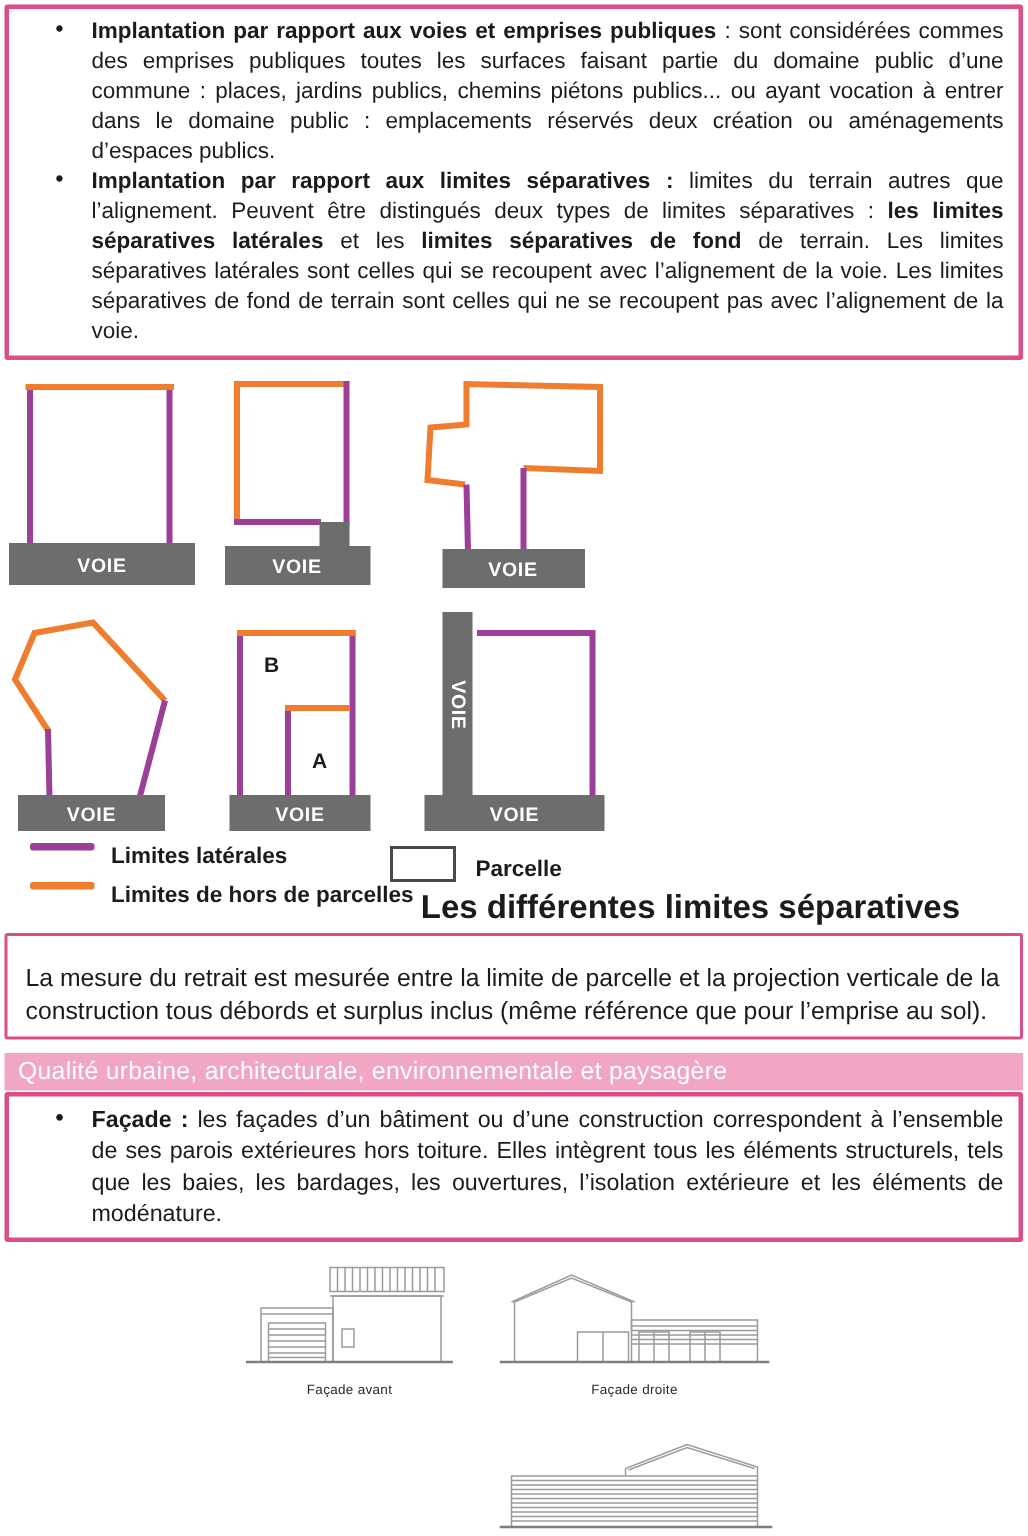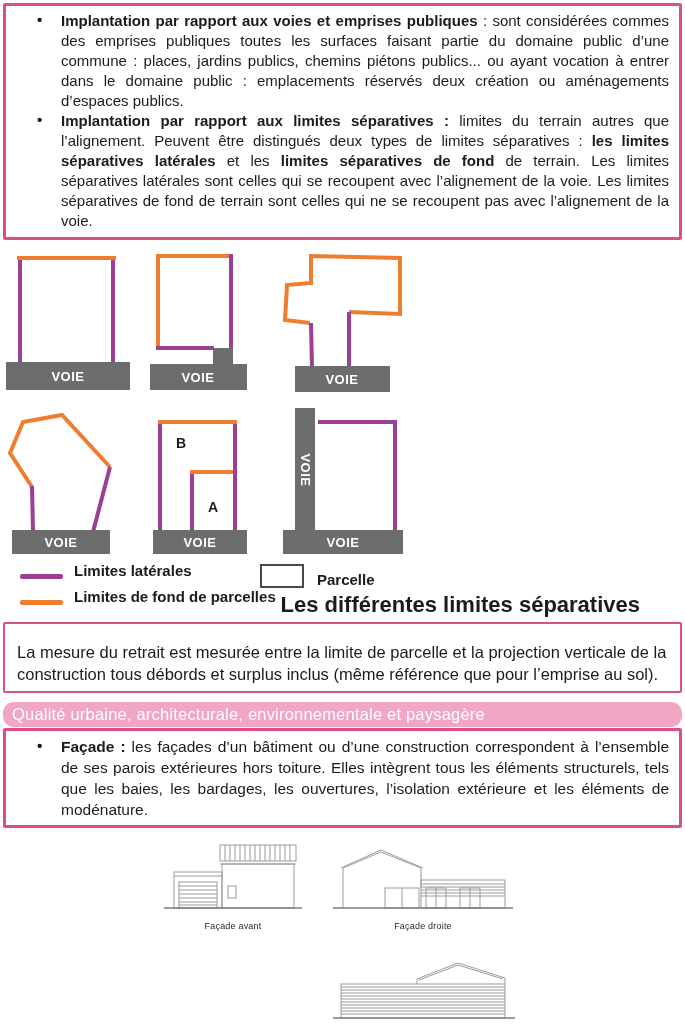--- a/index.html
+++ b/index.html
@@ -17,37 +17,37 @@
   .box1{margin-top:3px;padding:5px 10px 6px 6px;font-size:15px;line-height:20px;}
   .box3{padding:5px 10px 5px 6px;font-size:15.5px;line-height:21px;}
   .li{position:relative;padding-left:49px;text-align:justify;}
   .li .bullet{position:absolute;left:25px;top:-1px;font-weight:bold;}
   .b{font-weight:bold;}
 
   
   .figure{position:relative;height:360px;margin-top:12px;}
   .figure svg.diagrams{position:absolute;left:0;top:0;}
   .legend{position:absolute;left:20px;top:310px;}
-  .legend-row{display:flex;align-items:flex-end;margin-bottom:9px;}
+  .legend-row{display:flex;align-items:flex-start;margin-bottom:9px;}
   .swatch-line{width:43px;height:5px;border-radius:2px;margin-right:11px;flex:0 0 auto;}
   .swatch-purple{background:#9c3f97;}
   .swatch-orange{background:#ee7d30;}
   .legend-label{font-weight:bold;font-size:15px;white-space:nowrap;}
   .legend-parcelle{position:absolute;left:260px;top:312px;display:flex;align-items:flex-end;}
   .swatch-rect{width:40px;height:20px;background:#fff;border:2px solid #4a4a4a;margin-right:13px;flex:0 0 auto;}
   .fig-caption{position:absolute;right:45px;top:340px;font-weight:bold;font-size:22px;}
 
   
   .box2{margin-top:10px;padding:17px 12px 6px 12px;font-size:16.5px;line-height:22px;border-width:2.5px;text-align:left;}
 
   
   .section-header{
     margin:9px 3px 1px 3px;height:25px;background:#f1a6c3;color:#ffffff;
     font-size:16.5px;line-height:25px;padding-left:9px;letter-spacing:.2px;
-    white-space:nowrap;overflow:hidden;border-radius:11px;
+    white-space:nowrap;overflow:hidden;
   }
 
   
   .facades{position:relative;height:195px;margin-top:16px;}
   .facade{position:absolute;display:flex;flex-direction:column;align-items:center;text-align:center;}
   .facade-label{font-size:9px;color:#2a2a2a;margin-top:5px;letter-spacing:.2px;}
   .f-avant{left:164px;top:0;}
   .f-droite{left:333px;top:0;}
   .f-arriere{left:162px;top:92px;}
   .f-gauche{left:333px;top:116px;}
@@ -131,21 +131,21 @@
       </g>
     </svg>
 
     <div class="legend">
       <div class="legend-row">
         <span class="swatch-line swatch-purple"></span>
         <span class="legend-label">Limites latérales</span>
       </div>
       <div class="legend-row">
         <span class="swatch-line swatch-orange"></span>
-        <span class="legend-label">Limites de fond de parcelles</span>
+        <span class="legend-label">Limites de hors de parcelles</span>
       </div>
     </div>
     <div class="legend-parcelle">
       <span class="swatch-rect"></span>
       <span class="legend-label">Parcelle</span>
     </div>
     <div class="fig-caption">Les différentes limites séparatives</div>
   </div>
 
   <div class="def-box box2">

